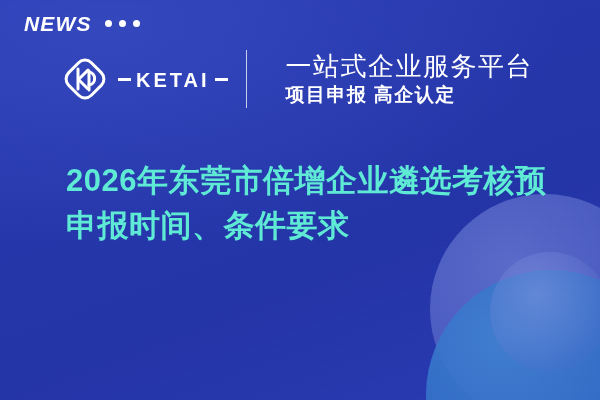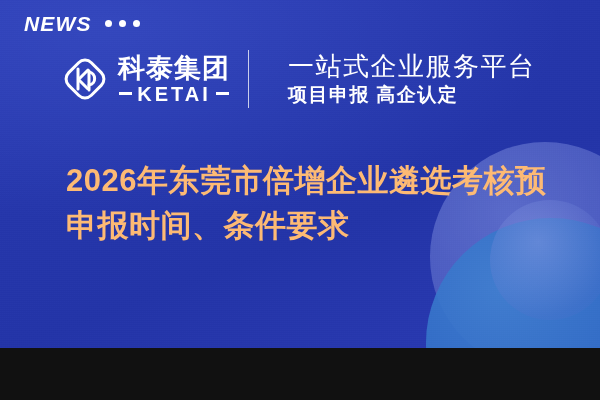--- a/index.html
+++ b/index.html
@@ -3,21 +3,21 @@
 <meta charset="utf-8">
 <style>
   html, body {
     margin: 0;
     padding: 0;
     background: #111;
   }
   .banner {
     position: relative;
     width: 600px;
-    height: 348px;
+    height: 400px;
     overflow: hidden;
     background: #2233ab;
     font-family: "Liberation Sans", "DejaVu Sans", sans-serif;
     -webkit-font-smoothing: antialiased;
   }
   
   .bg-base {
     position: absolute;
     inset: 0;
     background: linear-gradient(160deg, #2b3bb4 0%, #2536ab 38%, #2334a8 62%, #2a3ab3 100%);
@@ -195,21 +195,21 @@
 
   
   .title-block {
     position: absolute;
     left: 66px;
     top: 158px;
     width: 470px;
     z-index: 5;
   }
   .title-line {
-    color: #fdba74;
+    color: #5eead4;
     font-size: 31px;
     font-weight: bold;
     letter-spacing: 0.5px;
     line-height: 45px;
     white-space: nowrap;
   }
 </style>
 </head>
 <body>
 
@@ -245,21 +245,20 @@
             <path d="M18 15 L18 35"></path>
             <path d="M28 16 L18.5 25.5 L27.5 34.5"></path>
           </g>
           <g fill="none" stroke="#ffffff" stroke-width="3" stroke-linecap="round" stroke-linejoin="round">
             <path d="M29 17 L29 36"></path>
             <path d="M29 18 C36 19, 37 30, 29 31"></path>
           </g>
         </svg>
       </span>
       <span class="logo-text">
-        <span class="logo-cn">科泰集团</span>
         <span class="logo-en-row">
           <i class="bar"></i>
           <span class="logo-en">KETAI</span>
           <i class="bar"></i>
         </span>
       </span>
     </div>
 
     <div class="divider"></div>
 

